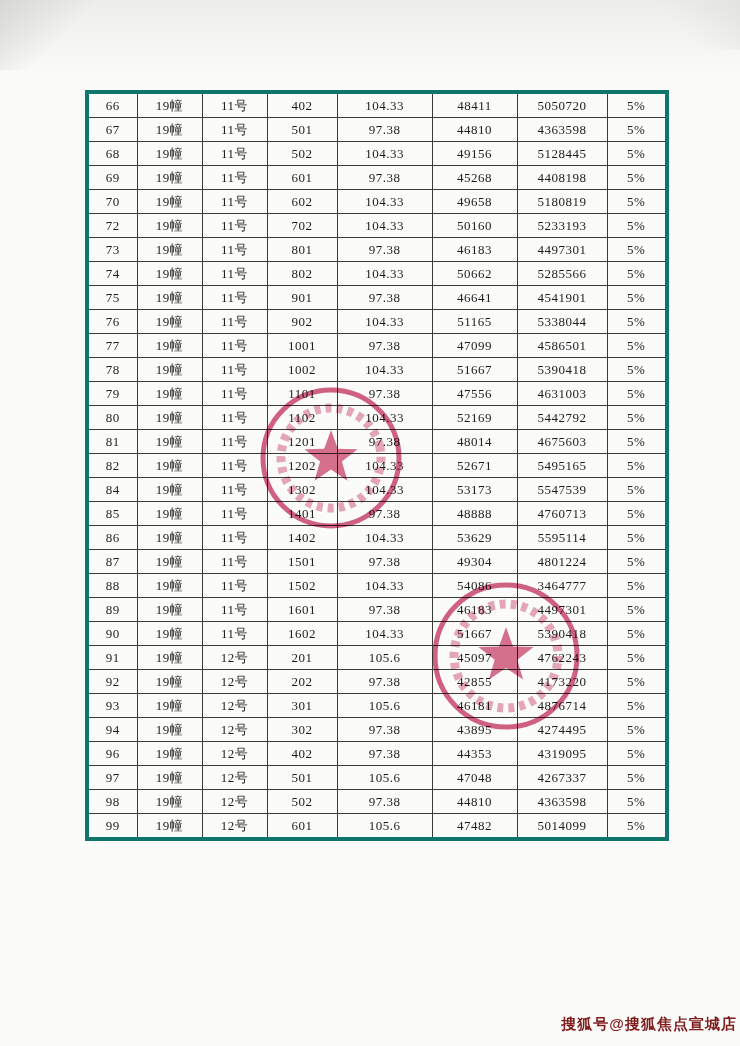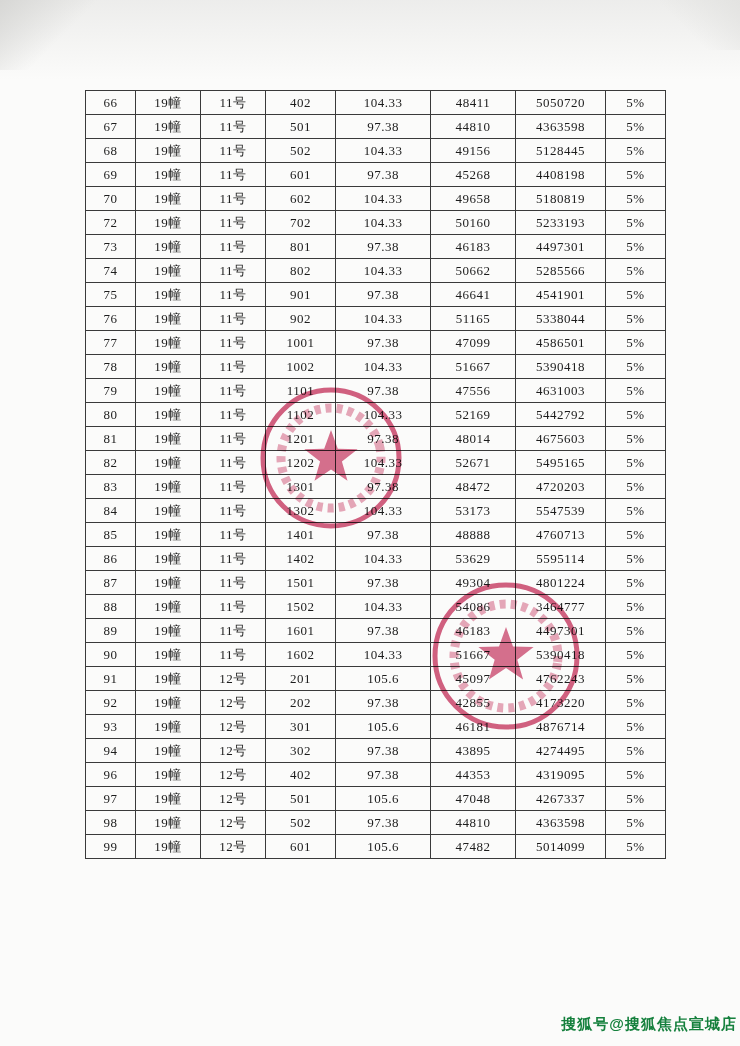--- a/index.html
+++ b/index.html
@@ -40,38 +40,38 @@
   table.price td{
     border:1px solid #3a3a3a;
     height:23px;
     text-align:center;
     vertical-align:middle;
     padding:0 2px;
     letter-spacing:.5px;
     white-space:nowrap;
     overflow:hidden;
   }
-  table.price{border:1px solid #0f766e;}
+  table.price{border:4px solid #0f766e;}
 
   
   .stamp{
     position:absolute;
     pointer-events:none;
     mix-blend-mode:multiply;
     opacity:.78;
     filter:blur(.4px);
   }
   .stamp svg{display:block;}
 
   .watermark{
     position:absolute;
     right:3px;bottom:12px;
     font-family:"Liberation Sans","DejaVu Sans",sans-serif;
     font-size:15px;font-weight:bold;
-    color:#15803d;
+    color:#7f1d1d;
     letter-spacing:1px;
   }
 </style>
 </head>
 <body>
 
 <div class="page">
 
   <div class="shade-top"></div>
   <div class="fold-topleft"></div>
@@ -243,30 +243,20 @@
           <td>82</td>
           <td>19幢</td>
           <td>11号</td>
           <td>1202</td>
           <td>104.33</td>
           <td>52671</td>
           <td>5495165</td>
           <td>5%</td>
         </tr>
         <tr>
-          <td>83</td>
-          <td>19幢</td>
-          <td>11号</td>
-          <td>1301</td>
-          <td>97.38</td>
-          <td>48472</td>
-          <td>4720203</td>
-          <td>5%</td>
-        </tr>
-        <tr>
           <td>84</td>
           <td>19幢</td>
           <td>11号</td>
           <td>1302</td>
           <td>104.33</td>
           <td>53173</td>
           <td>5547539</td>
           <td>5%</td>
         </tr>
         <tr>

